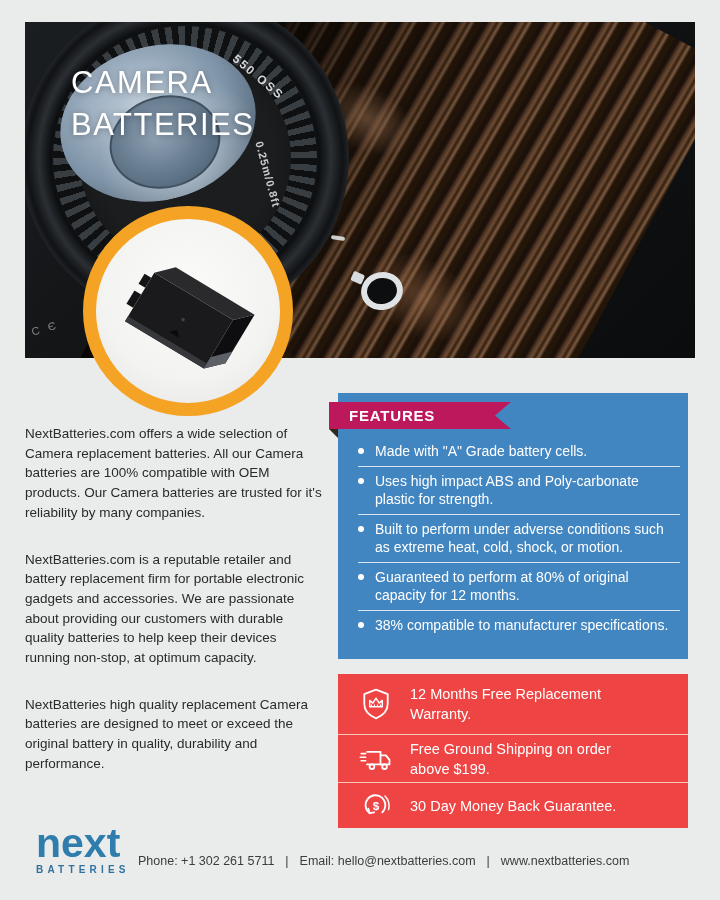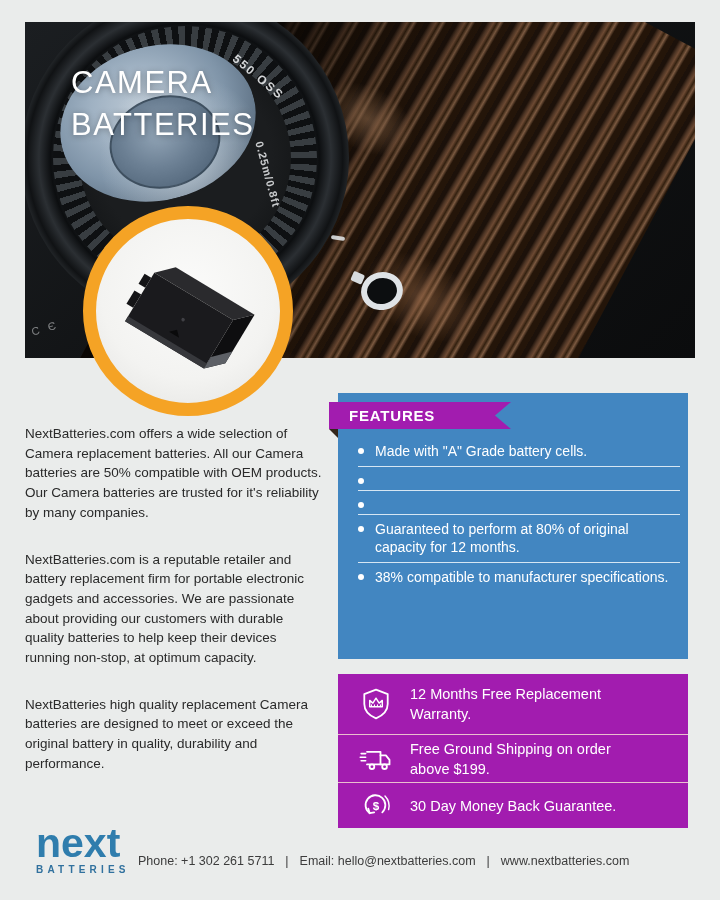--- a/index.html
+++ b/index.html
@@ -99,21 +99,21 @@
   }
   .intro p { margin:0 0 27px 0; }
 
   
   .features-panel {
     position:absolute; left:338px; top:393px; width:350px; height:266px;
     background:#4286c1;
   }
   .ribbon {
     position:absolute; left:-9px; top:9px; width:182px; height:27px;
-    background:#a21caf;
+    background:#be185d;
     clip-path:polygon(0 0, 100% 0, calc(100% - 16px) 50%, 100% 100%, 0 100%);
     display:flex; align-items:center; padding-left:20px; box-sizing:border-box;
     color:#fff; font-size:15px; font-weight:bold; letter-spacing:0.8px;
   }
   .ribbon-fold {
     position:absolute; left:-9px; top:36px; width:9px; height:9px;
     background:#33261a; clip-path:polygon(0 0, 100% 0, 100% 100%);
   }
   .features-list {
     position:absolute; left:0; top:44px; right:0;
@@ -123,21 +123,21 @@
   .features-list li {
     display:flex; gap:11px; padding:5px 0 6px;
     border-bottom:1px solid rgba(240,247,252,0.85);
   }
   .features-list li:last-child { border-bottom:none; }
   .dot { width:6px; height:6px; border-radius:50%; background:#fff; margin-top:6px; flex:none; }
 
   
   .benefits-panel {
     position:absolute; left:338px; top:674px; width:350px; height:154px;
-    background:#a21caf; color:#fff; display:flex; flex-direction:column;
+    background:#ef4444; color:#fff; display:flex; flex-direction:column;
     box-sizing:border-box;
   }
   .benefit-row {
     display:flex; align-items:center; gap:16px; padding:0 14px 0 20px;
     border-bottom:1px solid rgba(252,233,214,0.8); box-sizing:border-box;
   }
   .benefit-row:nth-child(1) { height:61px; }
   .benefit-row:nth-child(2) { height:48px; }
   .benefit-row:nth-child(3) { height:45px; border-bottom:none; }
   .benefit-row svg { width:36px; height:36px; flex:none; }
@@ -192,40 +192,42 @@
         <rect x="30" y="120" width="94" height="6" fill="#37383c"></rect>
         <rect x="22" y="74" width="8" height="12" fill="#141416"></rect>
         <rect x="22" y="94" width="8" height="16" fill="#141416"></rect>
         <circle cx="80" cy="94" r="1.8" fill="#404045"></circle>
         <polygon points="74,112 80,106 86,112" fill="#0a0a0b"></polygon>
       </g>
     </svg>
   </div>
 
   <section class="intro">
-    <p>NextBatteries.com offers a wide selection of Camera replacement batteries. All our Camera batteries are 50% compatible with OEM products. Our Camera batteries are trusted for it's reliability by many companies.</p>
+    <p>NextBatteries.com offers a wide selection of Camera replacement batteries. All our Camera batteries are 100% compatible with OEM products. Our Camera batteries are trusted for it's reliability by many companies.</p>
     <p>NextBatteries.com is a reputable retailer and battery replacement firm for portable electronic gadgets and accessories. We are passionate about providing our customers with durable quality batteries to help keep their devices running non-stop, at optimum capacity.</p>
     <p>NextBatteries high quality replacement Camera batteries are designed to meet or exceed the original battery in quality, durability and performance.</p>
   </section>
 
   <section class="features-panel">
     <div class="ribbon">
       <span>FEATURES</span>
     </div>
     <div class="ribbon-fold"></div>
     <ul class="features-list">
       <li>
         <span class="dot"></span>
         <span>Made with "A" Grade battery cells.</span>
       </li>
       <li>
         <span class="dot"></span>
-      </li>
-      <li>
-        <span class="dot"></span>
+        <span>Uses high impact ABS and Poly-carbonate plastic for strength.</span>
+      </li>
+      <li>
+        <span class="dot"></span>
+        <span>Built to perform under adverse conditions such as extreme heat, cold, shock, or motion.</span>
       </li>
       <li>
         <span class="dot"></span>
         <span>Guaranteed to perform at 80% of original capacity for 12 months.</span>
       </li>
       <li>
         <span class="dot"></span>
         <span>38% compatible to manufacturer specifications.</span>
       </li>
     </ul>

